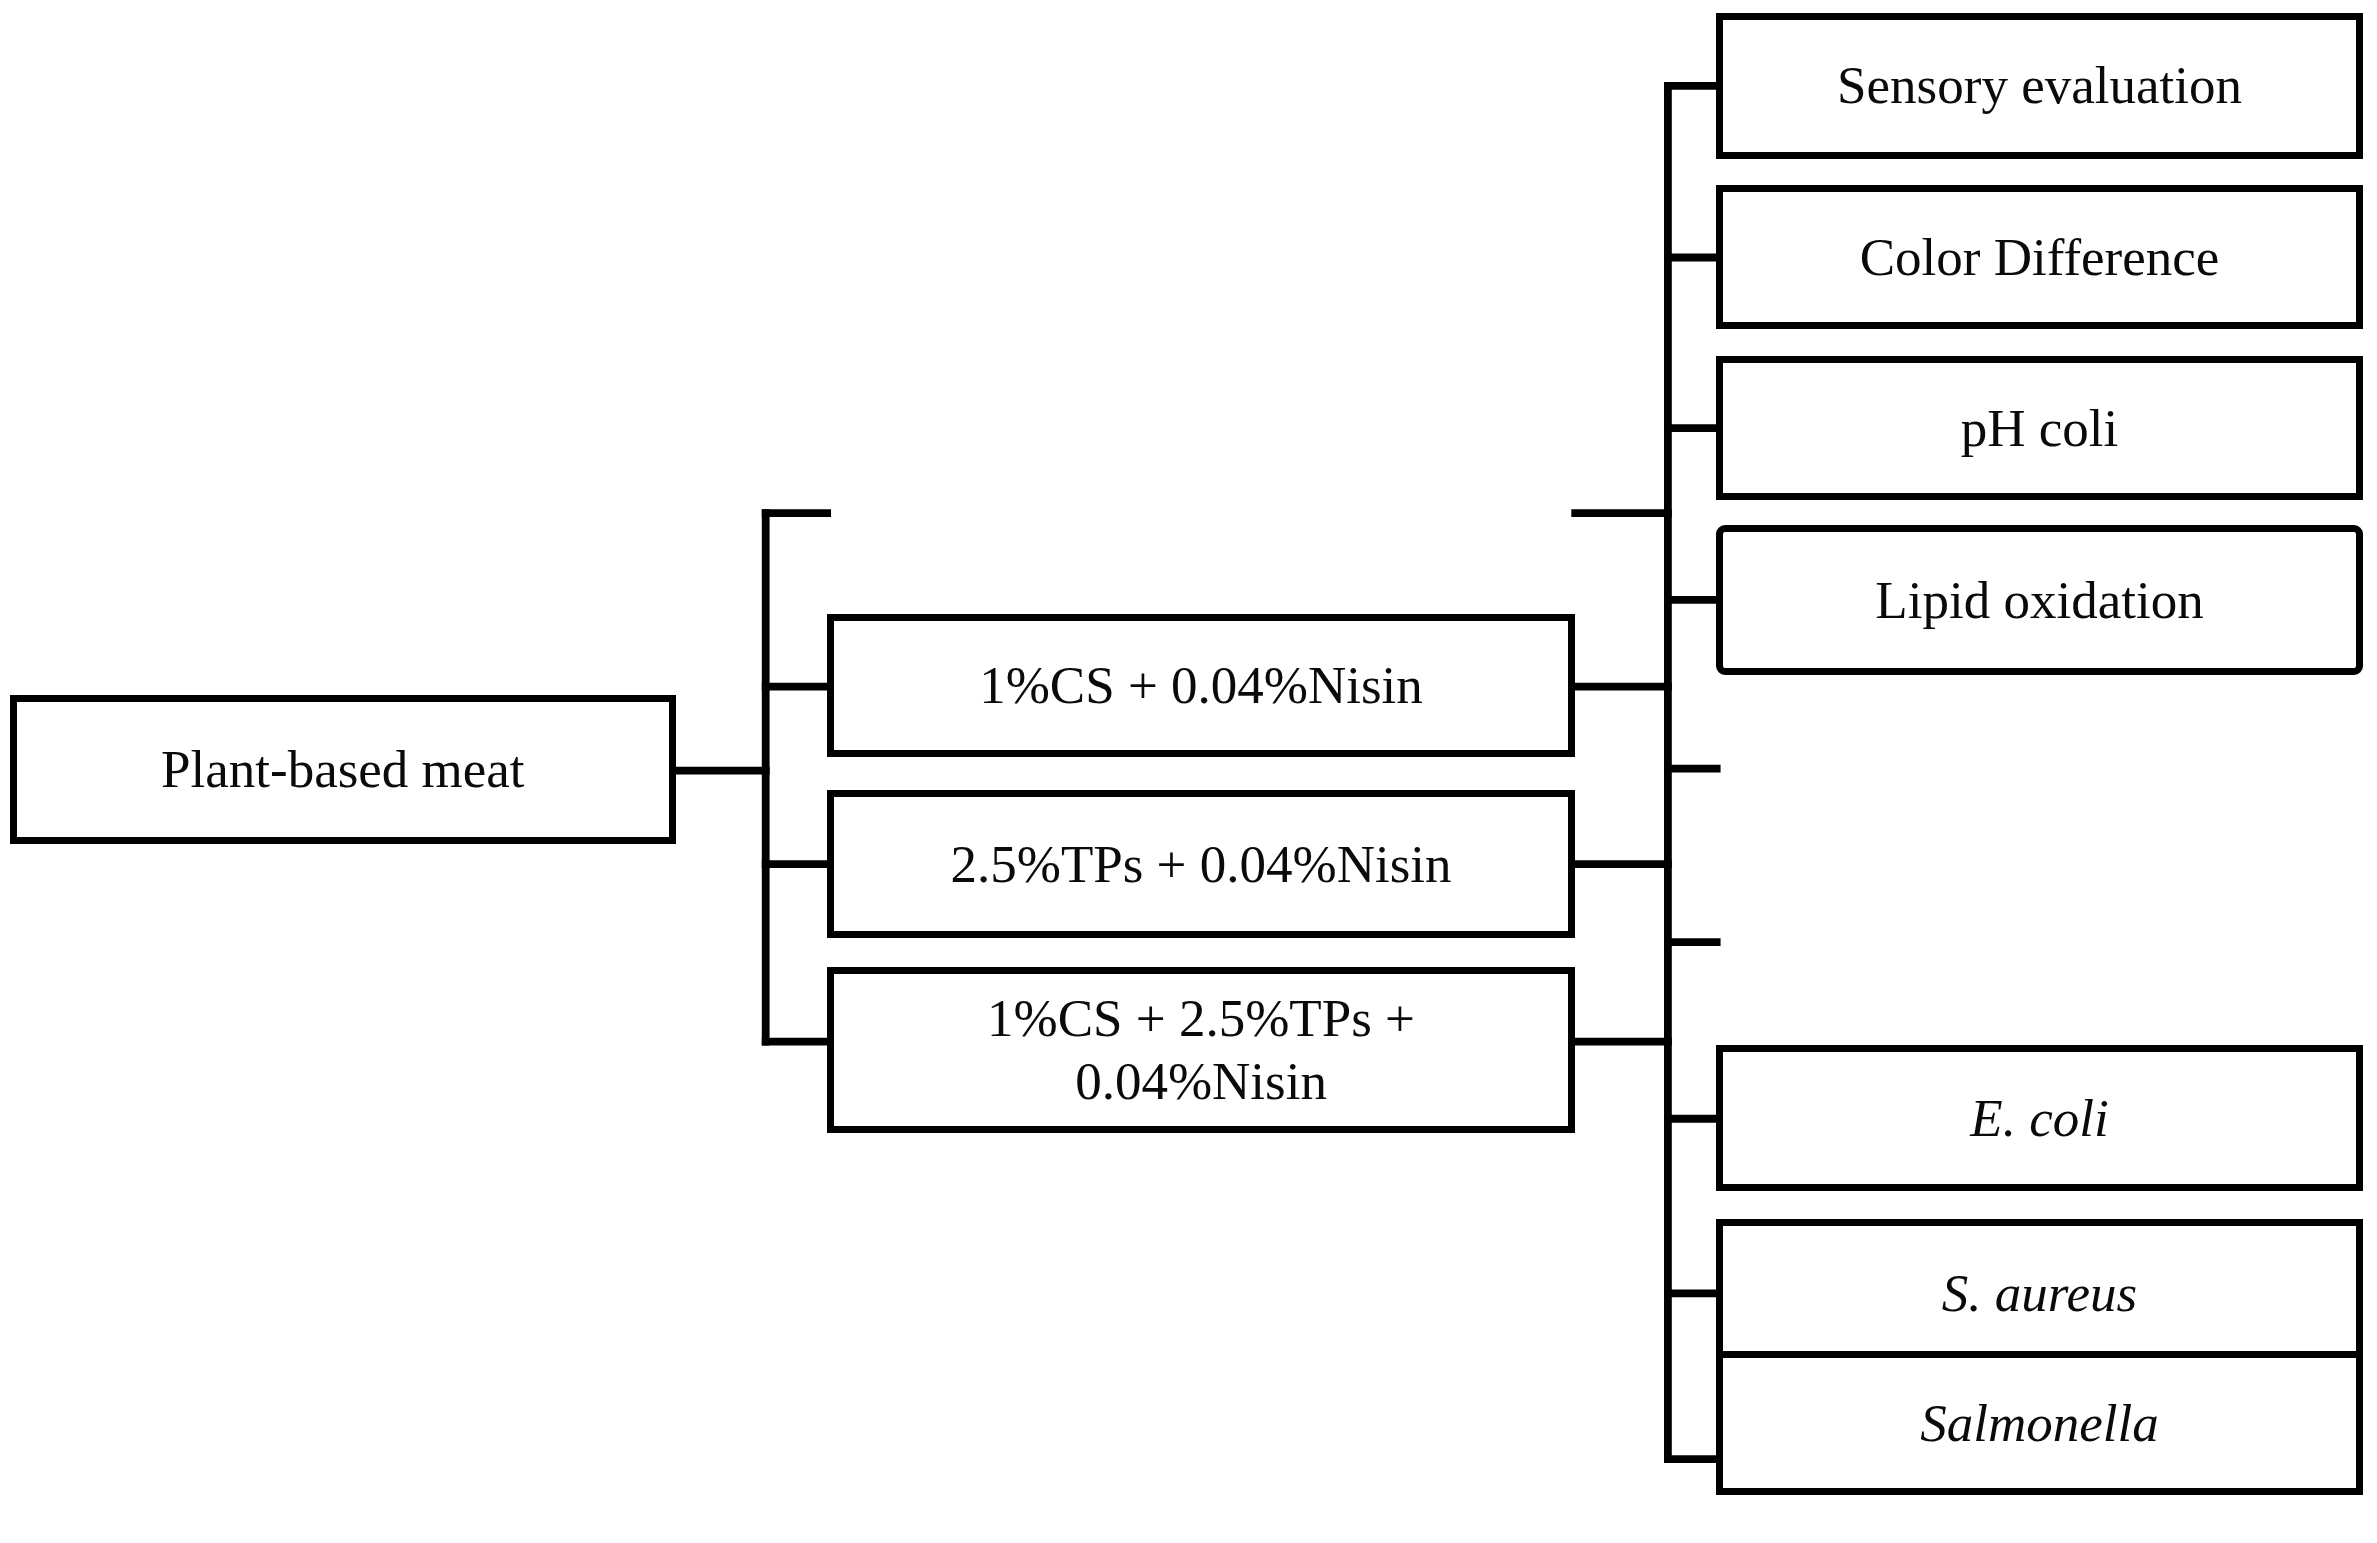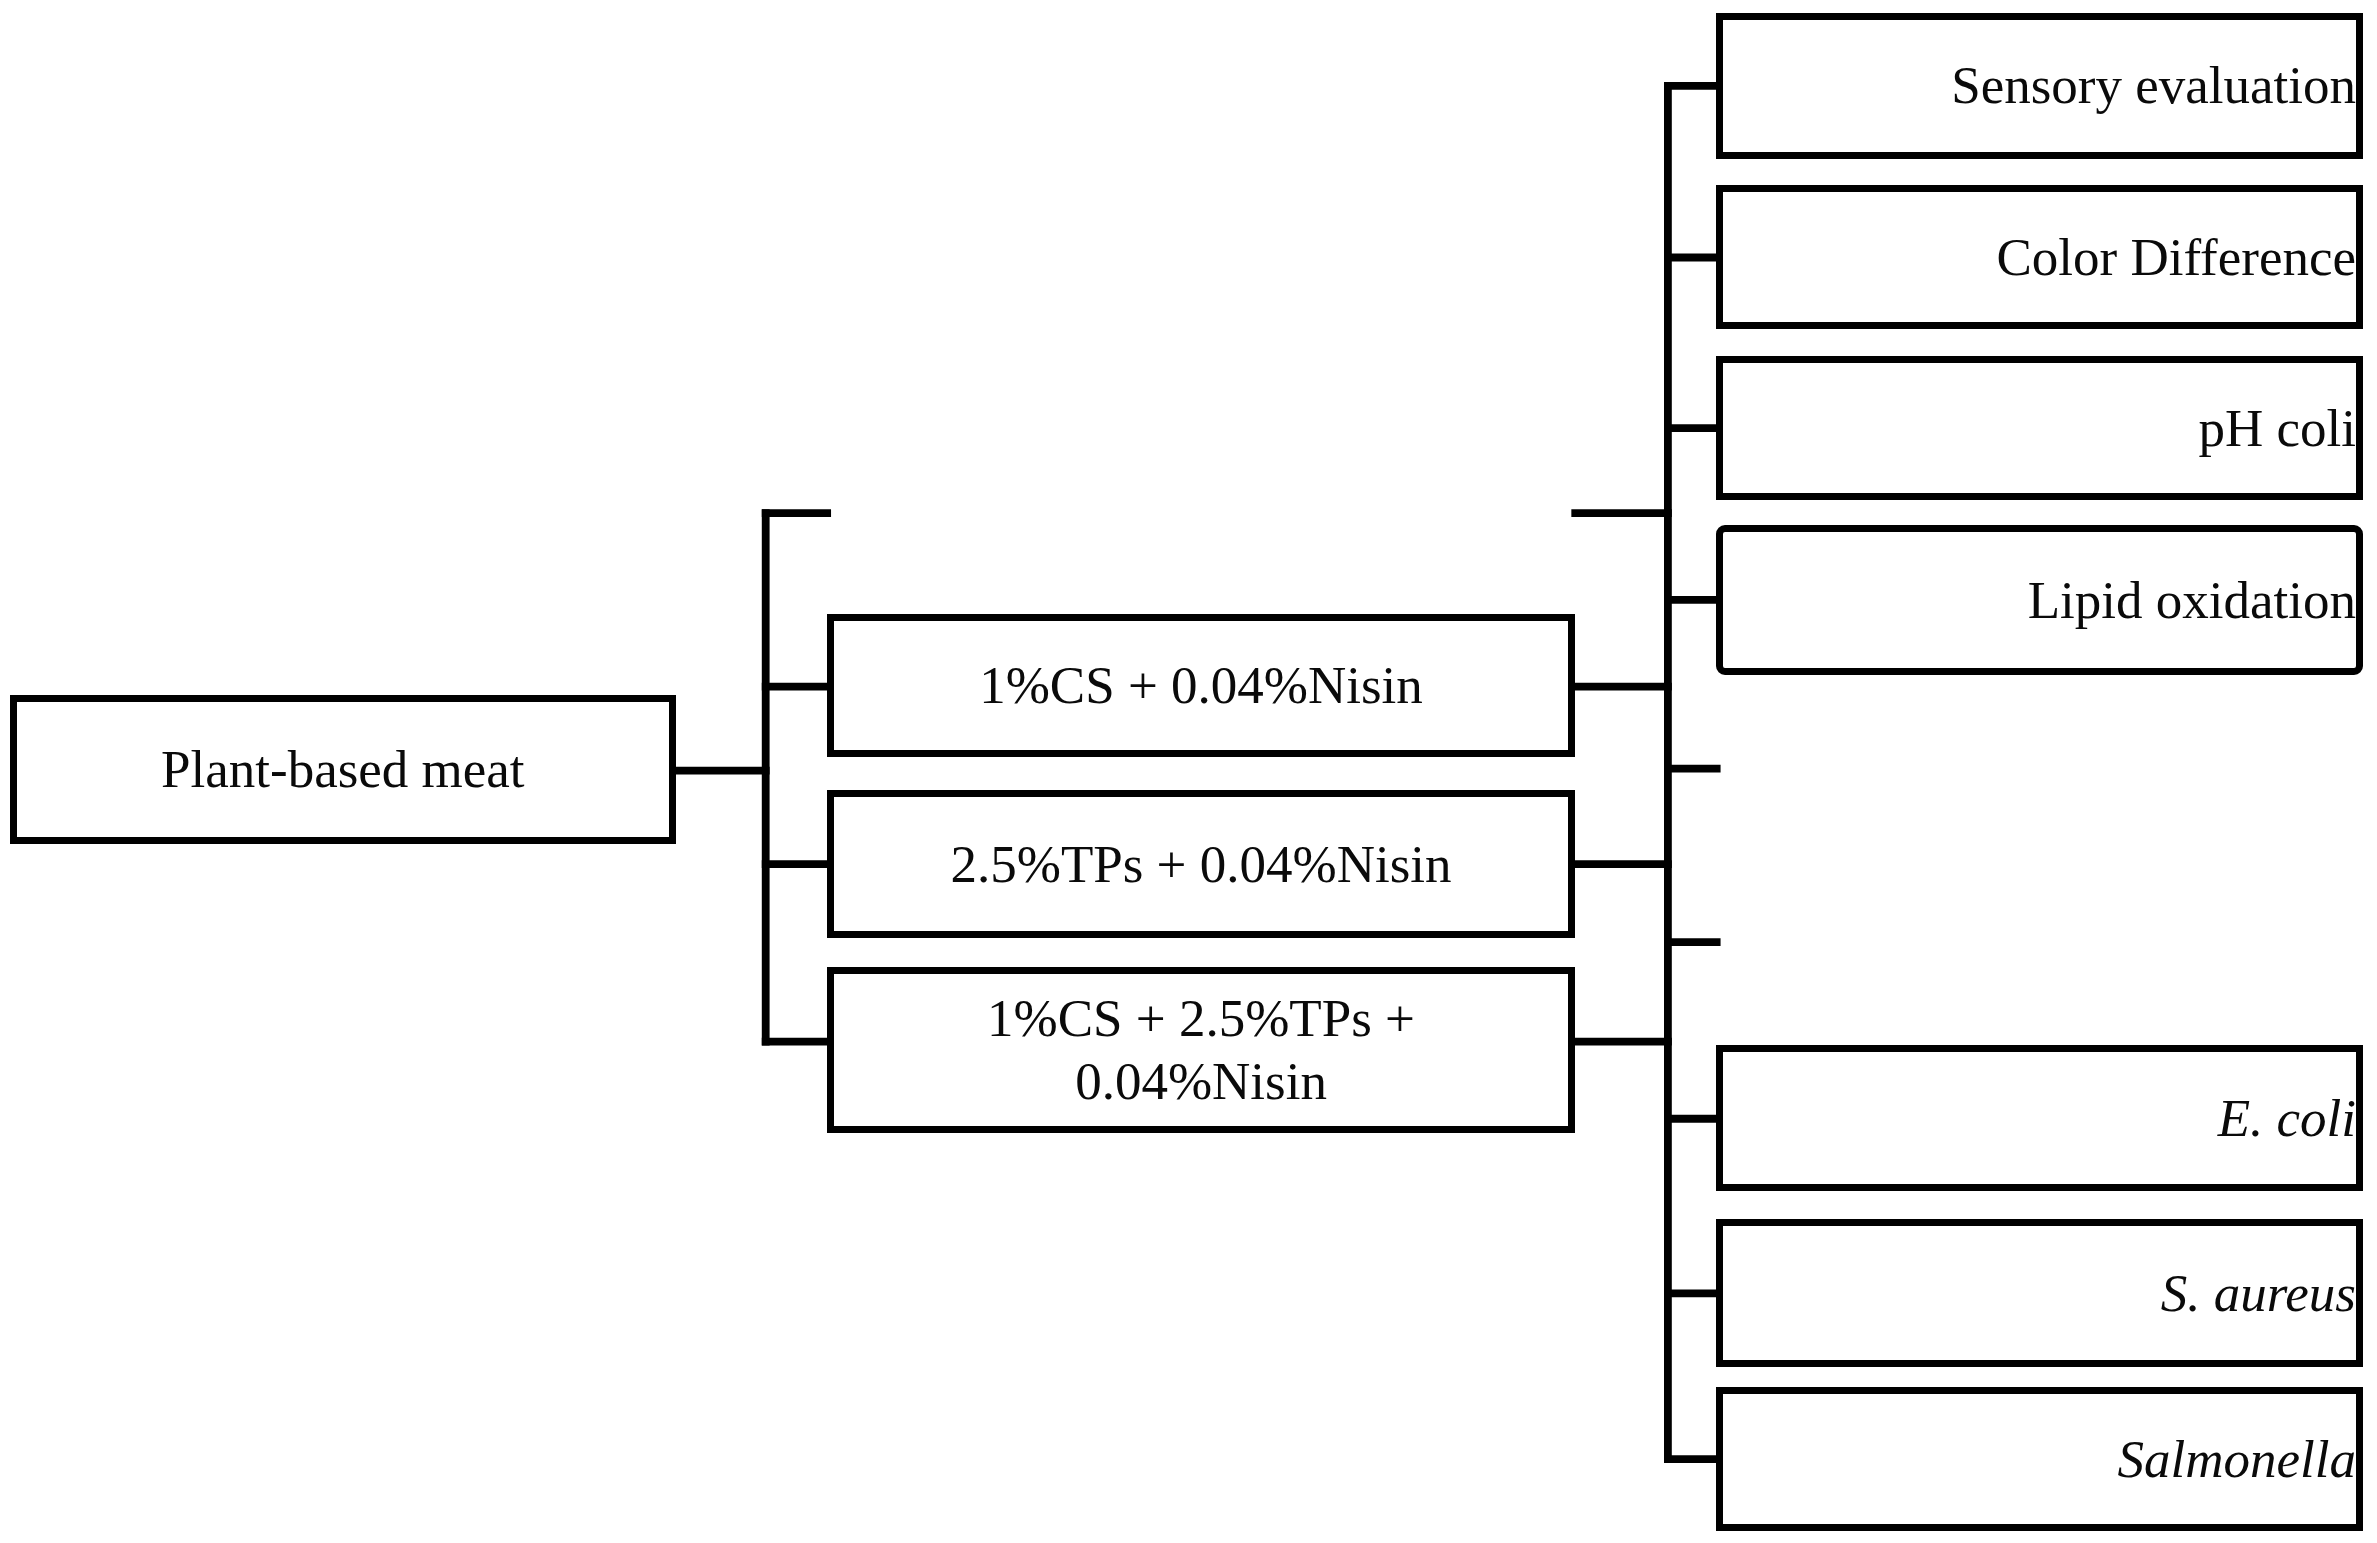--- a/index.html
+++ b/index.html
@@ -35,21 +35,21 @@
     text-align: center;
     color: #0a0a0a;
     font-size: 53px;
     line-height: 1.18;
   }
   .node .label { display: inline-block; }
   .node.italic .label { font-style: italic; }
   
   .root-col  { left: 9.8px;   width: 666px; }
   .mid-col   { left: 827px;  width: 748px; }
-  .right-col { left: 1716px; width: 647px; justify-content: flex-end; }
+  .right-col { left: 1716px; width: 647px; }
   
   .wrap-treatment4 .label { max-width: 546px; }
   .wrap-microbes  .label  { max-width: 488px; }
 </style>
 </head>
 <body>
 
 <div class="canvas">
 
   <svg class="connectors" viewBox="0 0 2438 1583" xmlns="http://www.w3.org/2000/svg">
@@ -108,18 +108,18 @@
   </div>
   <div class="node right-col" style="top:525px;height:150px;border-radius:9px;">
     <span class="label">Lipid oxidation</span>
   </div>
   <div class="node right-col italic" style="top:1045px;height:146px;">
     <span class="label">E. coli</span>
   </div>
   <div class="node right-col italic" style="top:1219px;height:148px;">
     <span class="label">S. aureus</span>
   </div>
-  <div class="node right-col italic" style="top:1387px;height:144px;">
+  <div class="node right-col italic" style="top:1351px;height:144px;">
     <span class="label">Salmonella</span>
   </div>
 
 </div>
 
 
 </body></html>

